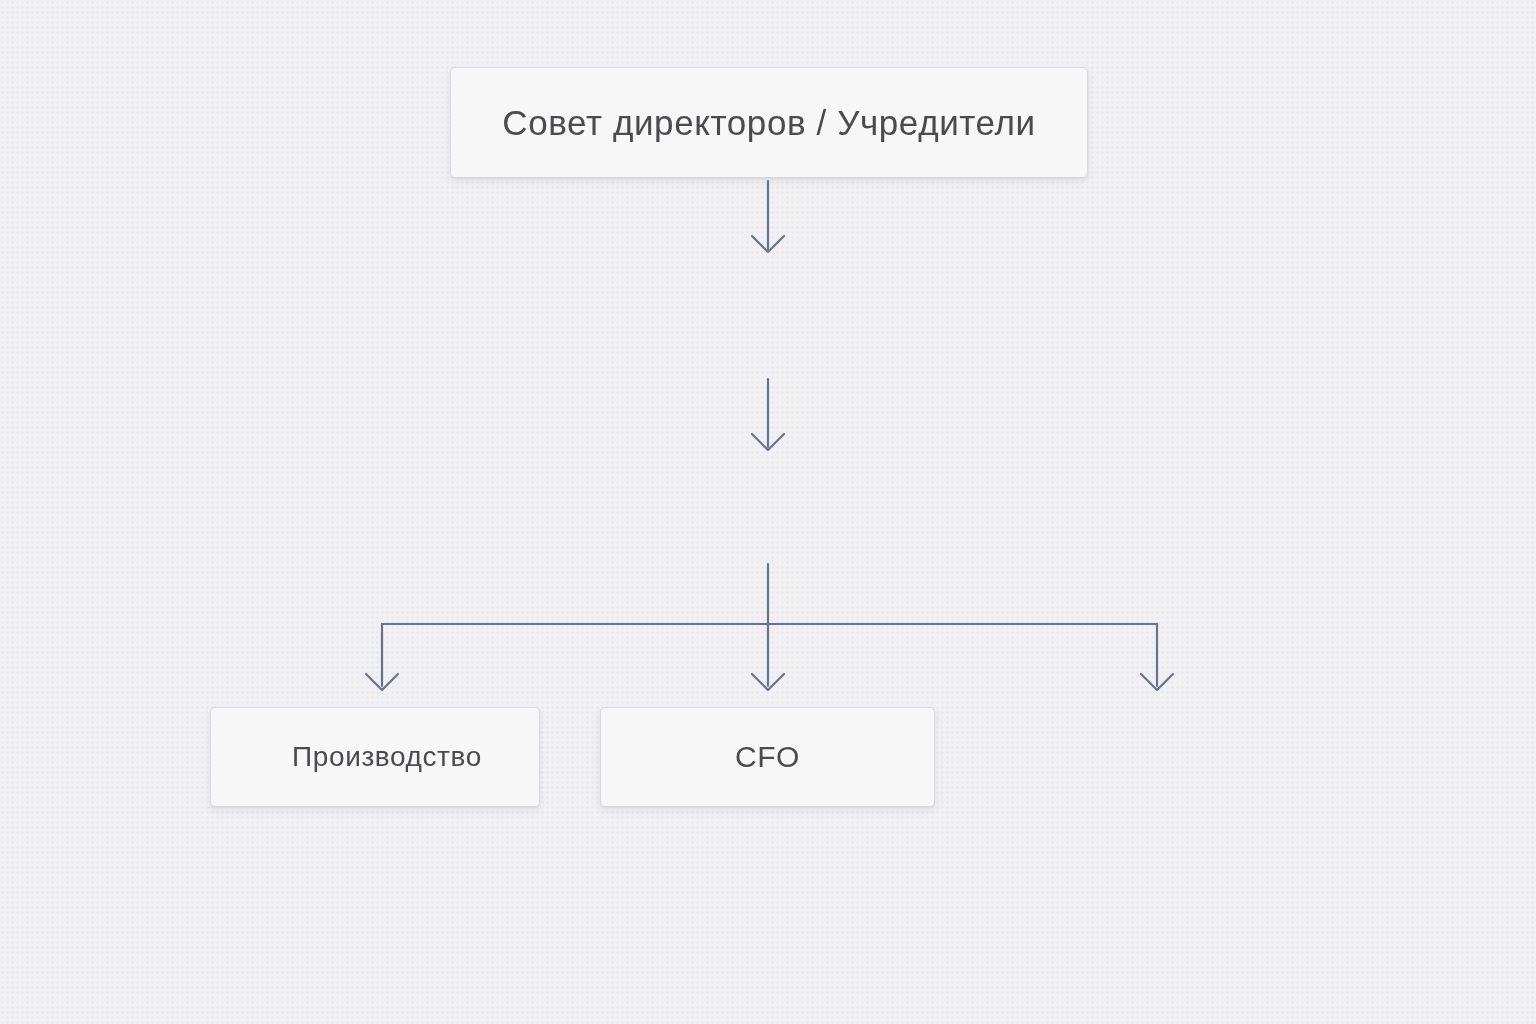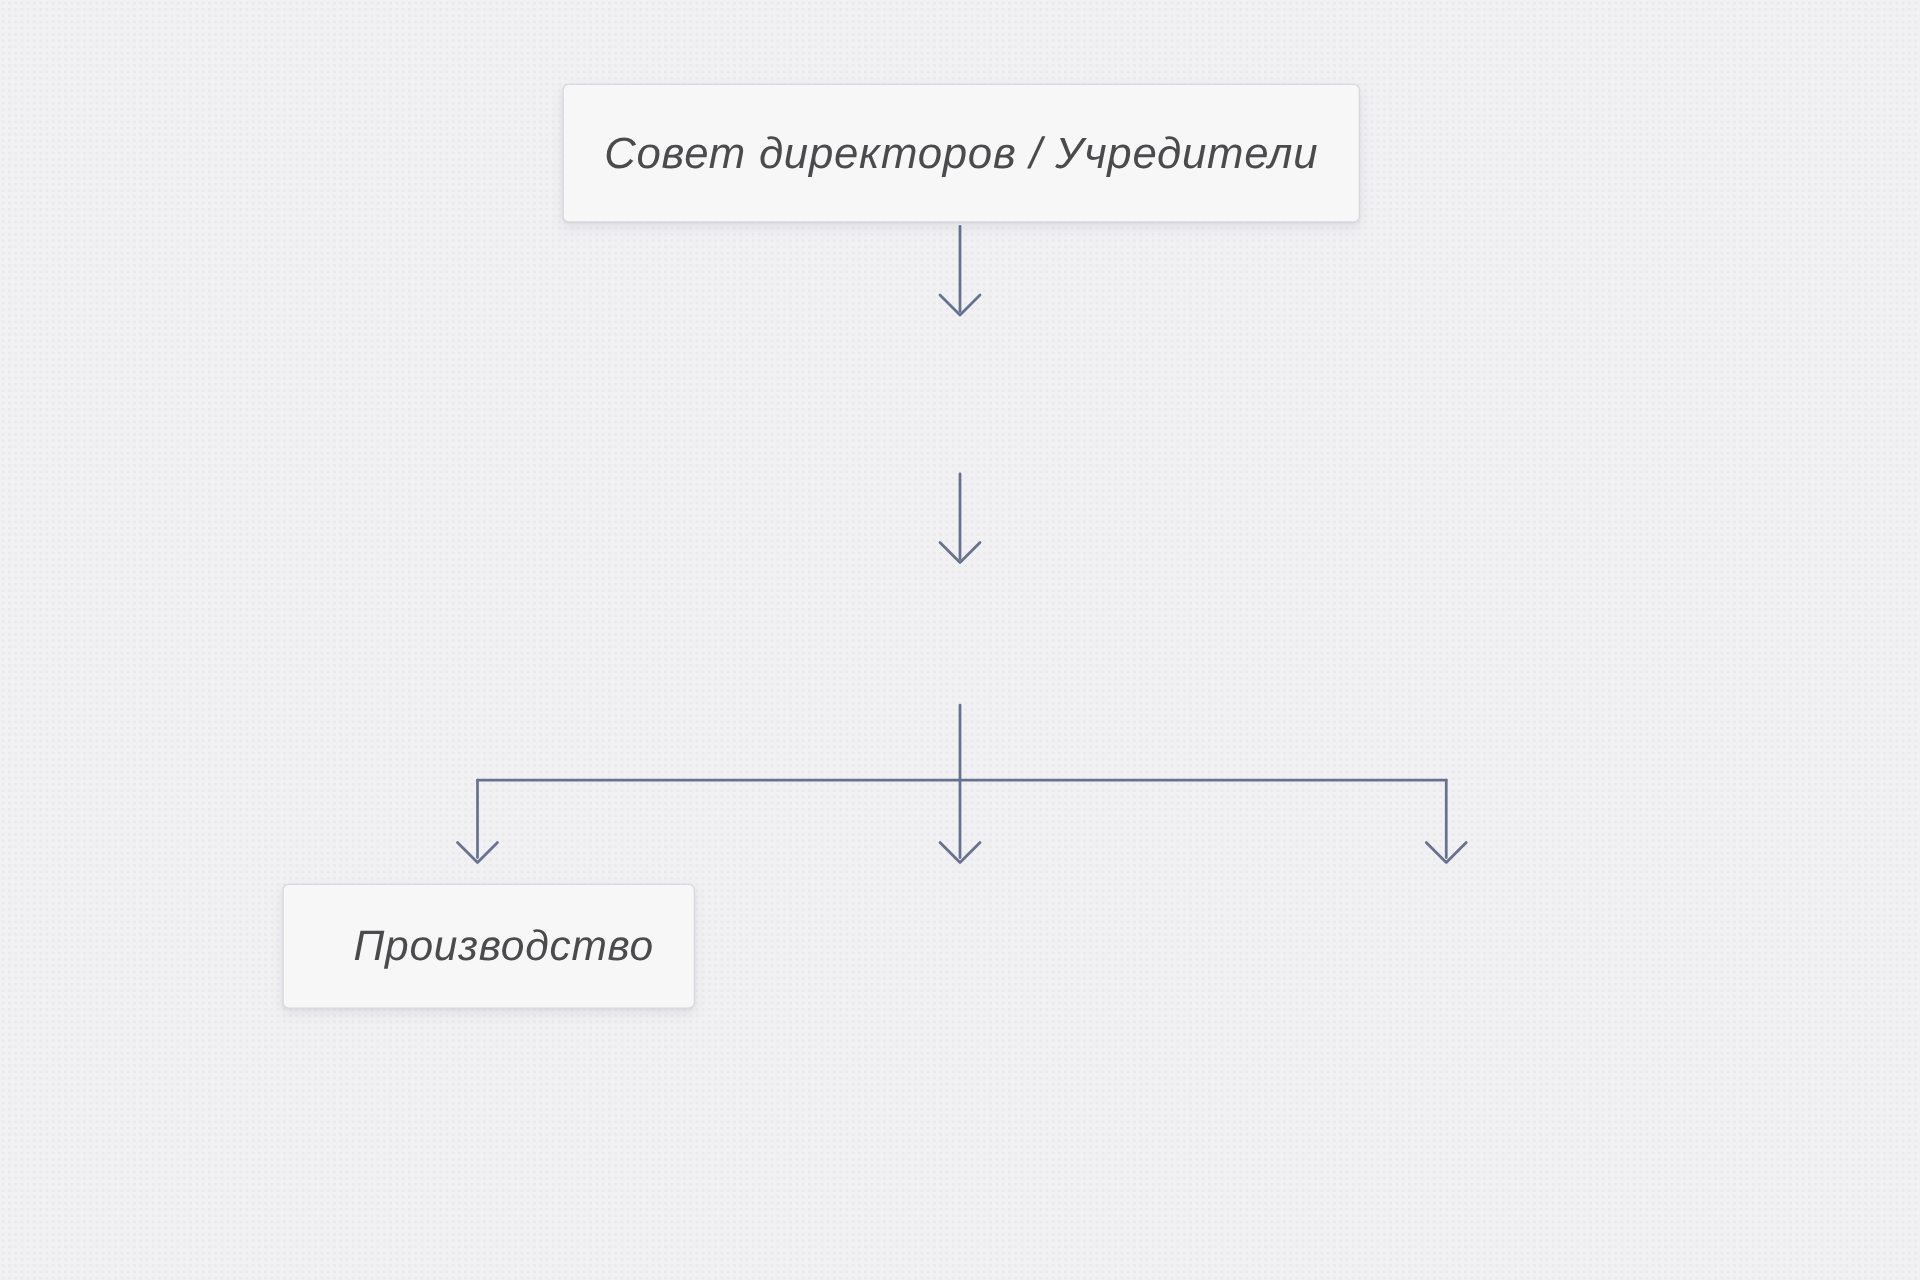--- a/index.html
+++ b/index.html
@@ -30,26 +30,25 @@
     justify-content: center;
     background: #f7f7f8;
     border: 1px solid #d8d8de;
     border-radius: 5px;
     box-shadow: 0 4px 9px rgba(100,100,125,0.10), 0 1px 2px rgba(100,100,125,0.08);
     color: #4b4b4d;
     font-weight: 300;
     letter-spacing: 0.6px;
     text-align: center;
     box-sizing: border-box;
-    font-style: italic;
   }
   .node-board { left: 450px; top: 67px;  width: 638px; height: 111px; font-size: 35px; }
   .node-ceo   { left: 450px; top: 264px; width: 638px; height: 113px; font-size: 35px; }
   .node-coo   { left: 450px; top: 461px; width: 638px; height: 102px; font-size: 35px; }
-  .node-production { left: 226px; top: 707px; width: 330px; height: 100px; font-size: 34px; padding-left: 24px; }
+  .node-production { left: 210px; top: 707px; width: 330px; height: 100px; font-size: 28px; padding-left: 24px; }
   .node-cfo        { left: 600px; top: 707px; width: 335px; height: 100px; font-size: 30px; }
   .node-cmo        { left: 990px; top: 707px; width: 330px; height: 100px; font-size: 30px; }
   .connectors {
     position: absolute;
     left: 0; top: 0;
     width: 1536px;
     height: 1024px;
     pointer-events: none;
   }
   .caption {
@@ -92,16 +91,19 @@
   <div class="node node-board">
     <span>Совет директоров / Учредители</span>
   </div>
 
 
 
   <div class="node node-production">
     <span>Производство</span>
   </div>
 
+  <div class="node node-cfo">
+    <span>CFO</span>
+  </div>
 
 
 
 </div>
 
 </body></html>

